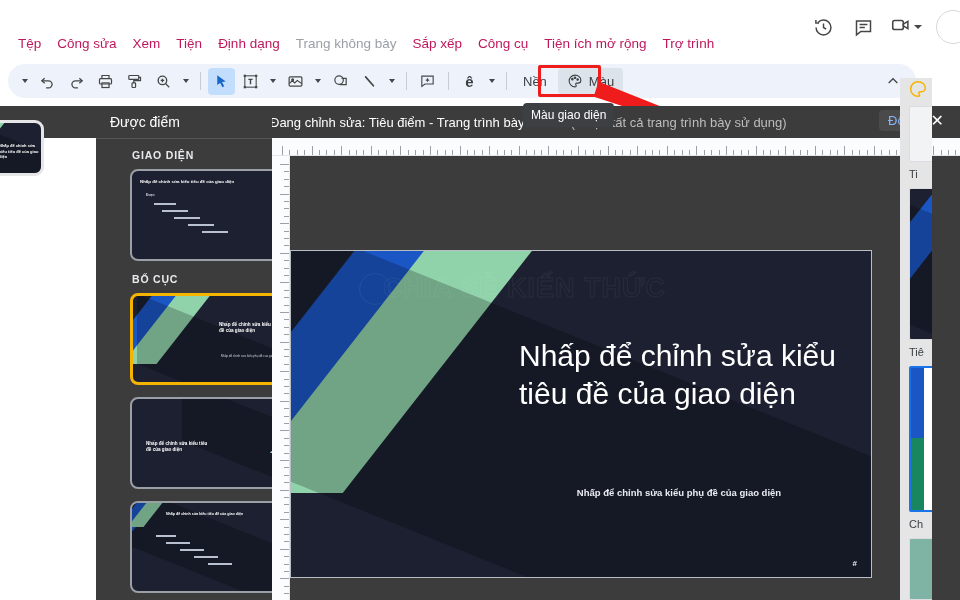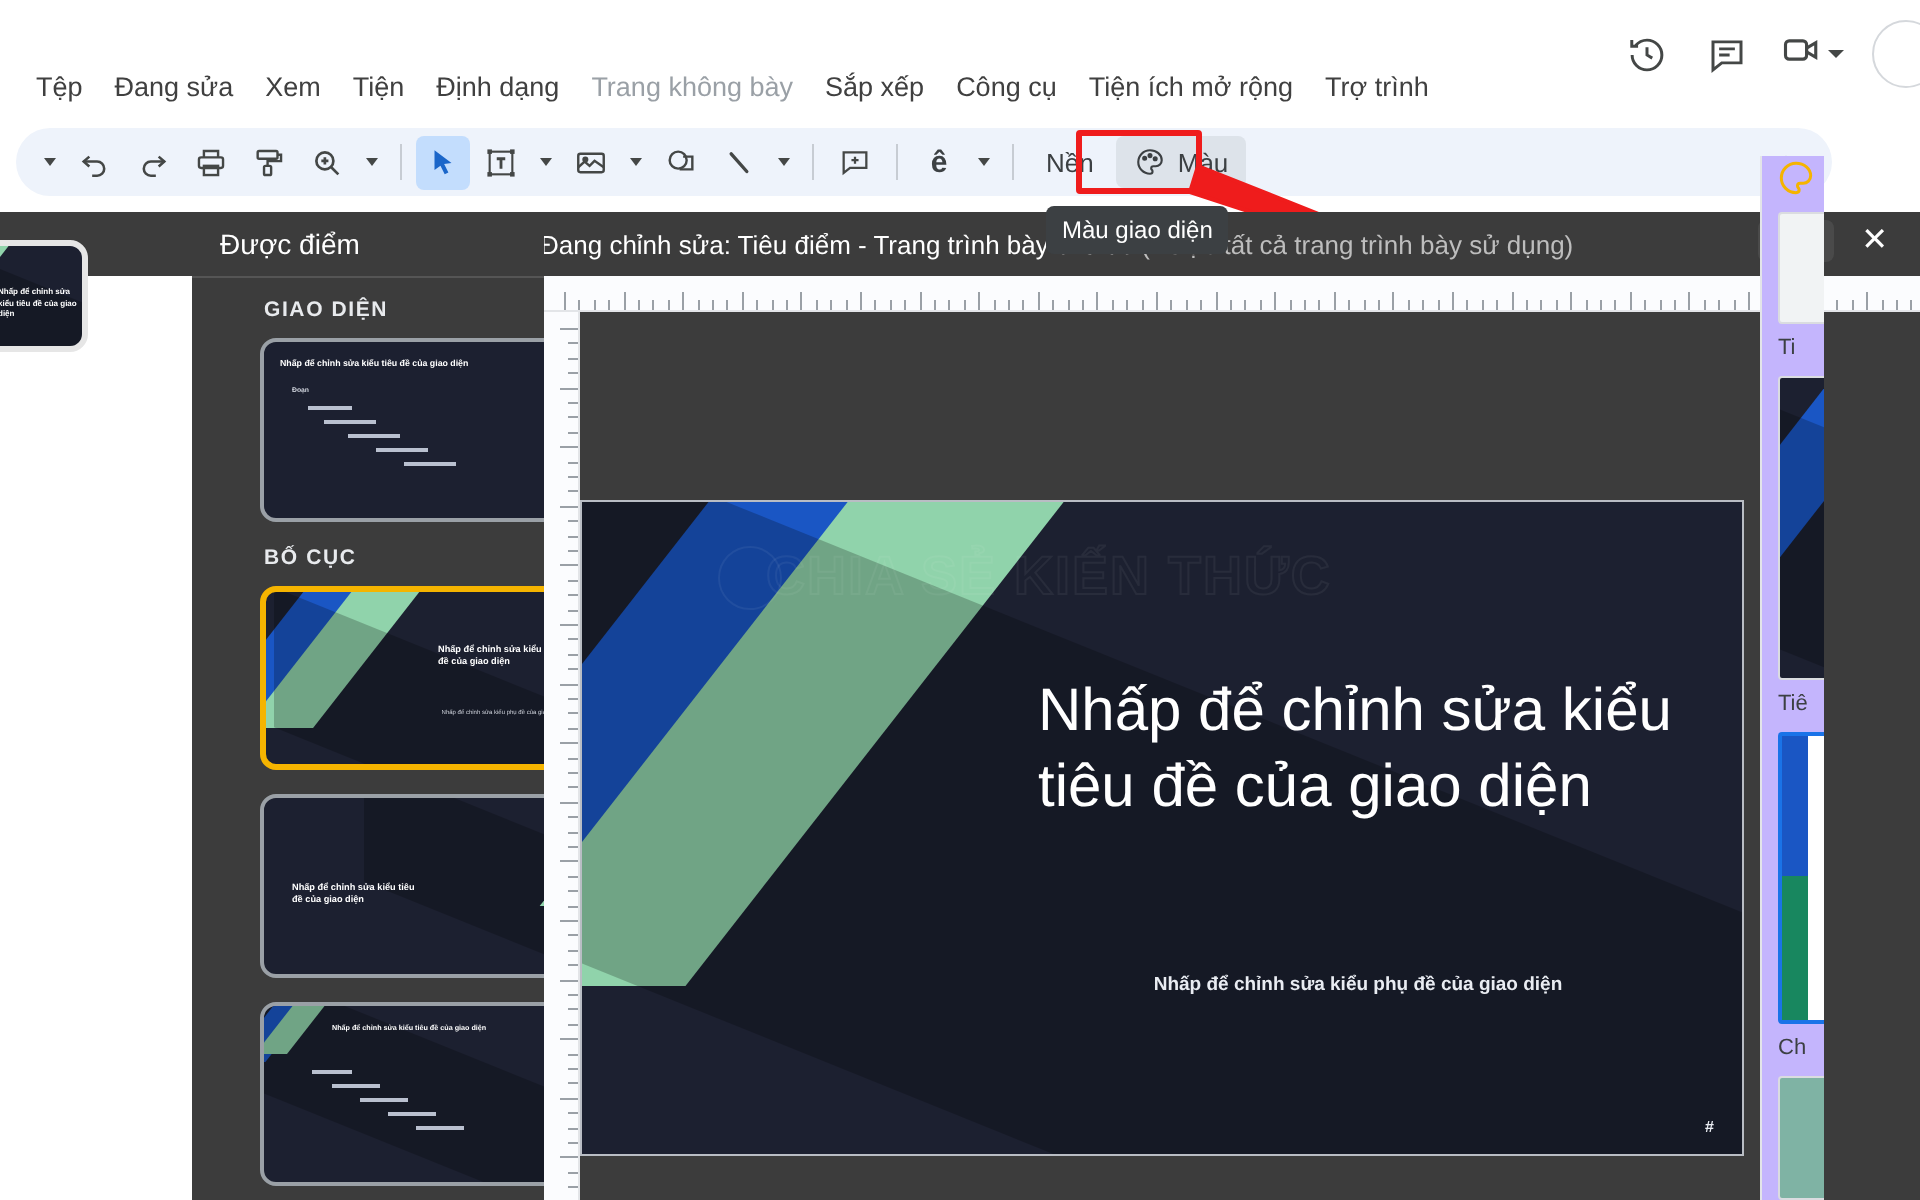--- a/index.html
+++ b/index.html
@@ -12,21 +12,21 @@
   #app { position: relative; width: 960px; height: 600px; overflow: hidden; }
 
   
   .topbar { position: absolute; left: 0; top: 0; width: 960px; height: 62px; background: #fff; }
   .doc-title-row { position: absolute; left: 12px; top: 5px; display: flex; align-items: center; gap: 14px; }
   .doc-title { font-size: 19px; color: #202124; letter-spacing: .1px; white-space: nowrap; }
   .title-ico { width: 20px; height: 20px; color: #5f6368; display: flex; align-items: center; justify-content: center; }
   .title-ico svg { display: block; }
 
   .menubar { position: absolute; left: 10px; top: 34px; display: flex; gap: 0px; }
-  .menu-item { font-size: 13.5px; color: #404040; padding: 2px 8px; border-radius: 4px; white-space: nowrap; }
+  .menu-item { font-size: 13.5px; color: #be185d; padding: 2px 8px; border-radius: 4px; white-space: nowrap; }
   .menu-item.dim { color: #9aa0a6; }
 
   .topright { position: absolute; right: 4px; top: 10px; display: flex; align-items: center; gap: 14px; }
   .tr-ico { width: 26px; height: 26px; color: #444746; display: flex; align-items: center; justify-content: center; }
   .meet-wrap { display: flex; align-items: center; gap: 2px; color: #444746; }
   .caret-sm { width: 0; height: 0; border-left: 4px solid transparent; border-right: 4px solid transparent; border-top: 4px solid #444746; }
   .avatar-circ {
     width: 34px; height: 34px; border-radius: 50%;
     border: 1px solid #d5d8dc; background: #fff;
     margin-right: -14px;
@@ -133,22 +133,22 @@
     color: transparent; -webkit-text-stroke: 1px rgba(255,255,255,.055);
     white-space: nowrap;
   }
   .wm-ring {
     position: absolute; left: 68px; top: 22px; width: 32px; height: 32px;
     border: 1.5px solid rgba(255,255,255,.06); border-radius: 50%;
   }
 
   
   .rightpanel {
-    position: absolute; left: 880px; top: 78px; width: 32px; height: 522px;
-    background: #c4b5fd; border-left: 1px solid #e3e5e8; overflow: hidden;
+    position: absolute; left: 900px; top: 78px; width: 32px; height: 522px;
+    background: #e5e5e5; border-left: 1px solid #e3e5e8; overflow: hidden;
   }
   .rp-top { position: absolute; left: 2px; top: -4px; width: 30px; height: 30px;
             display: flex; align-items: center; justify-content: center; color: #f5b400; }
   .rp-card {
     position: absolute; left: 8px; width: 60px; background: #fff;
     border: 1px solid #dadce0; border-radius: 2px; overflow: hidden;
   }
   .rp-card.sel { border: 2px solid #1a73e8; }
   .rp-label { position: absolute; left: 8px; font-size: 11px; color: #3c4043; white-space: nowrap; }
 
@@ -160,21 +160,21 @@
 </style>
 </head>
 <body>
 
 <div id="app">
 
   <div class="topbar">
 
     <div class="menubar">
       <div class="menu-item">Tệp</div>
-      <div class="menu-item">Đang sửa</div>
+      <div class="menu-item">Công sửa</div>
       <div class="menu-item">Xem</div>
       <div class="menu-item">Tiện</div>
       <div class="menu-item">Định dạng</div>
       <div class="menu-item dim">Trang không bày</div>
       <div class="menu-item">Sắp xếp</div>
       <div class="menu-item">Công cụ</div>
       <div class="menu-item">Tiện ích mở rộng</div>
       <div class="menu-item">Trợ trình</div>
     </div>
 

